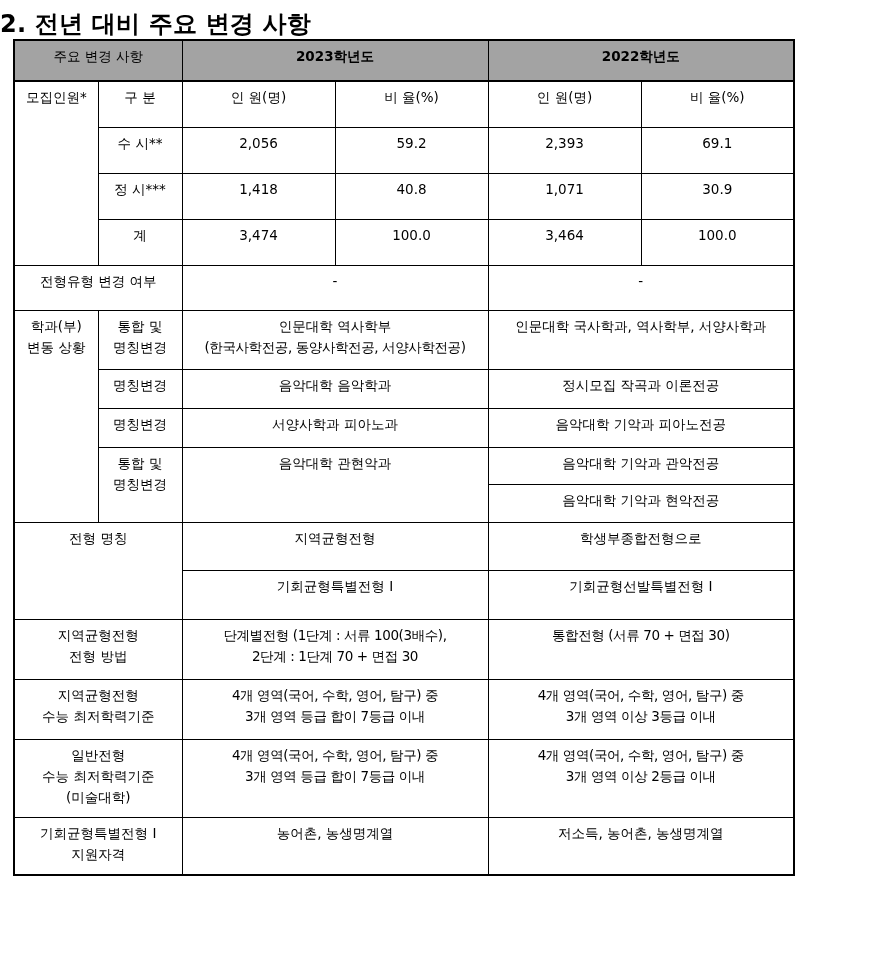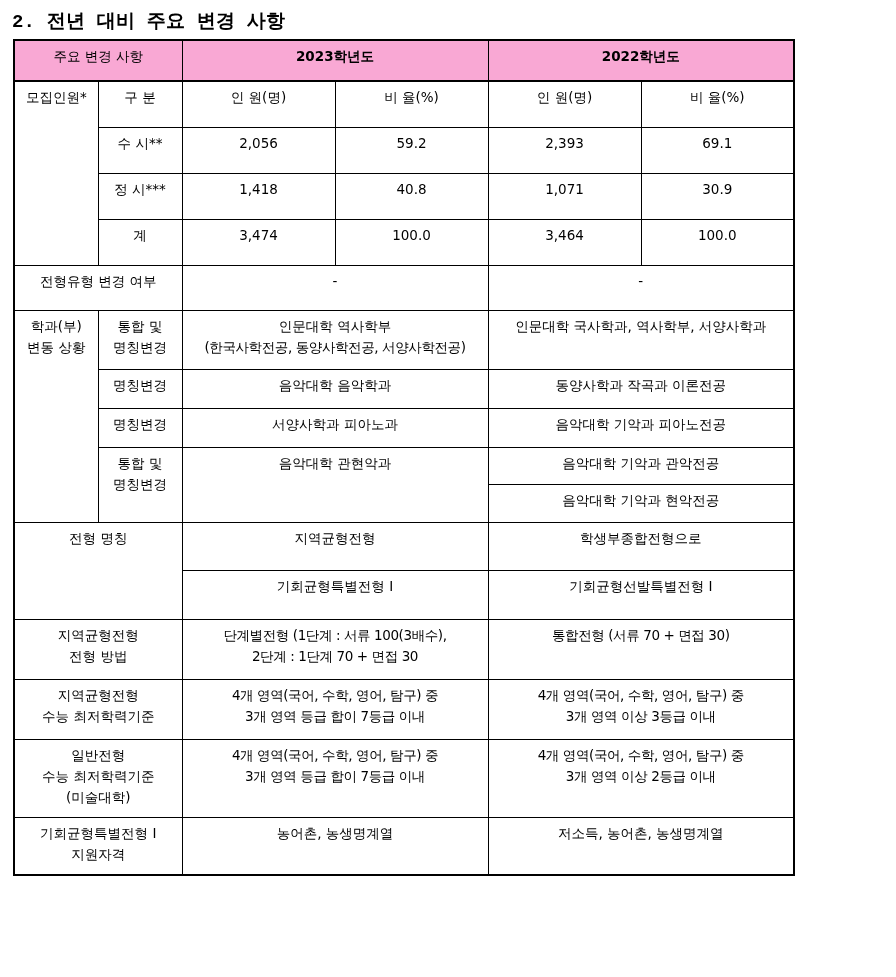--- a/index.html
+++ b/index.html
@@ -1,23 +1,23 @@
 <!DOCTYPE html>
 <html><head>
 <meta charset="utf-8">
 <style>
   html, body { margin: 0; padding: 0; background: #ffffff; }
   body { width: 896px; height: 977px; position: relative; overflow: hidden;
          font-family: "DejaVu Sans", "Liberation Sans", sans-serif; color: #000; }
-  .title { position: absolute; left: 12px; top: 8px; font-size: 19px; font-weight: bold; letter-spacing: 0.2px; font-family: Liberation Mono, monospace; }
+  .title { position: absolute; left: 0; top: 8px; font-size: 24px; font-weight: bold; letter-spacing: 0.2px; }
   table.main { position: absolute; left: 13px; top: 39px; width: 781px;
                border-collapse: collapse; table-layout: fixed; border: 2.5px solid #000; }
   table.main td { border: 1px solid #000; font-size: 13.5px; text-align: center; vertical-align: top;
                   padding: 5px 3px 0 3px; line-height: 21px; }
-  table.main tr.hdr td { background: #f9a8d4; font-weight: bold; height: 34px; padding-top: 5px; }
+  table.main tr.hdr td { background: #a3a3a3; font-weight: bold; height: 34px; padding-top: 5px; }
   table.main tr.hdr td.hd1 { font-weight: normal; }
   table.main tr.hdr { border-bottom: 2.5px solid #000; }
   .notes { position: absolute; left: 12px; top: 891px; font-size: 13px; line-height: 17px; }
   .notes div { white-space: nowrap; }
 </style>
 </head>
 <body>
 
 <div class="title">2. 전년 대비 주요 변경 사항</div>
 
@@ -84,21 +84,21 @@
     </td>
     <td colspan="2">
       <div>인문대학 역사학부</div>
       <div style="letter-spacing:-0.4px">(한국사학전공, 동양사학전공, 서양사학전공)</div>
     </td>
     <td colspan="2">인문대학 국사학과, 역사학부, 서양사학과</td>
   </tr>
   <tr style="height:39px">
     <td>명칭변경</td>
     <td colspan="2">음악대학 음악학과</td>
-    <td colspan="2">동양사학과 작곡과 이론전공</td>
+    <td colspan="2">정시모집 작곡과 이론전공</td>
   </tr>
   <tr style="height:39px">
     <td>명칭변경</td>
     <td colspan="2">서양사학과 피아노과</td>
     <td colspan="2">음악대학 기악과 피아노전공</td>
   </tr>
   <tr style="height:37px">
     <td rowspan="2">
       <div>통합 및</div>
       <div>명칭변경</div>

